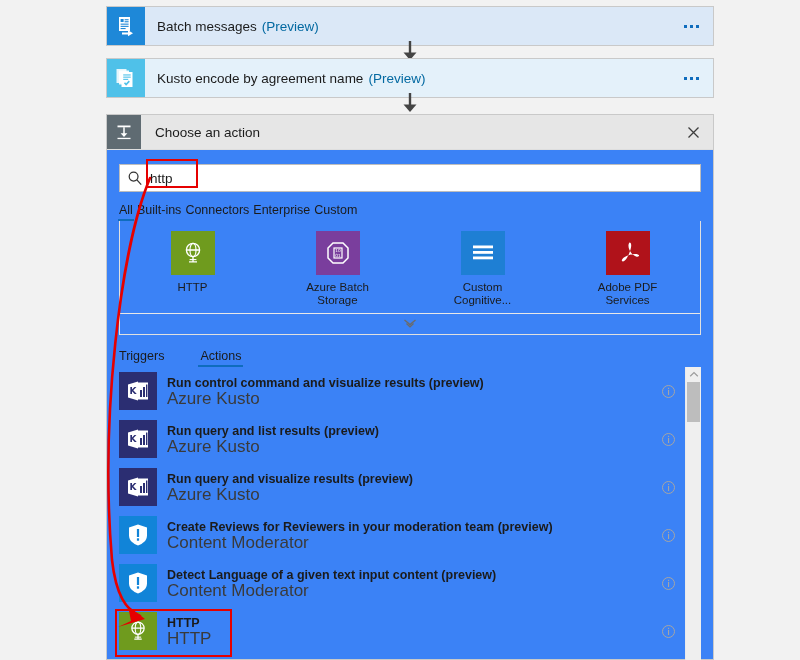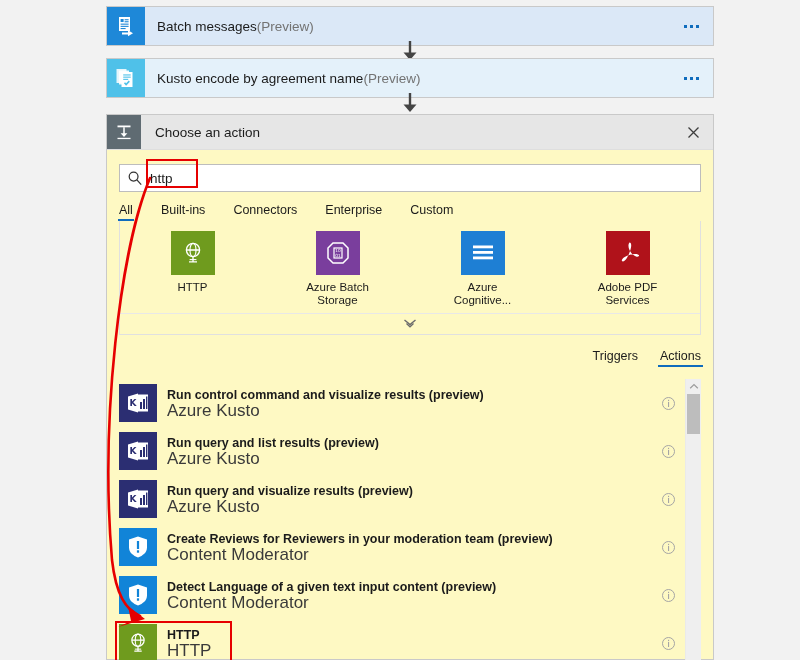--- a/index.html
+++ b/index.html
@@ -49,21 +49,22 @@
   .wf-title {
     flex: 1 1 auto;
     display: flex;
     align-items: center;
     padding-left: 12px;
     font-size: 13.5px;
     color: #1b1b1b;
     white-space: nowrap;
   }
   .wf-title .preview {
-    color: #737373;
+    color: #0369a1;
+    margin-left: 5px;
   }
   .wf-ellipsis {
     flex: 0 0 44px;
     display: flex;
     align-items: center;
     justify-content: center;
     gap: 3px;
   }
   .wf-ellipsis i {
     display: block;
@@ -82,21 +83,21 @@
   .wf-arrow.a1 { top: 40px; }
   .wf-arrow.a2 { top: 92px; }
 
   
   .panel {
     position: absolute;
     left: 106px;
     top: 114px;
     width: 608px;
     height: 546px;
-    background: #fef9c3;
+    background: #3b82f6;
     border: 1px solid #c9c9c9;
     box-sizing: border-box;
   }
   .panel-header {
     height: 34px;
     background: #e6e6e6;
     display: flex;
     align-items: stretch;
     border-bottom: 1px solid #dedede;
   }
@@ -167,21 +168,21 @@
     height: 25px;
     border: 2px solid #e60000;
     pointer-events: none;
   }
 
   
   .cat-tabs {
     margin: 7px 12px 0 12px;
     display: flex;
     align-items: flex-end;
-    gap: 28px;
+    gap: 4px;
     height: 22px;
   }
   .cat-tab {
     font-size: 12.5px;
     color: #1b1b1b;
     padding-bottom: 4px;
     position: relative;
     white-space: nowrap;
   }
   .cat-tab.active::after {
@@ -232,27 +233,26 @@
     border-top: 1px solid #e8e8e8;
     height: 20px;
     display: flex;
     align-items: center;
     justify-content: center;
     color: #6b6b6b;
   }
 
   
   .ta-tabs {
-    margin: 10px 12px 12px 12px;
-    display: flex;
-    gap: 22px;
+    margin: 10px 12px 0 12px;
+    display: flex;
+    gap: 36px;
     align-items: flex-end;
     height: 22px;
     border-bottom: none;
-    justify-content: flex-end;
   }
   .ta-tab {
     font-size: 12.5px;
     color: #1b1b1b;
     padding-bottom: 4px;
     position: relative;
   }
   .ta-tab.active::after {
     content: "";
     position: absolute;
@@ -492,21 +492,21 @@
         </div>
 
         <div class="grid-cell">
           <div class="tile" style="background:#1e7fd4">
             <svg width="28" height="28" viewBox="0 0 28 28" aria-hidden="true">
               <rect x="4" y="6.5" width="20" height="2.8" fill="#fff"></rect>
               <rect x="4" y="12" width="20" height="2.8" fill="#fff"></rect>
               <rect x="4" y="17.5" width="20" height="2.8" fill="#fff"></rect>
             </svg>
           </div>
-          <div class="tile-label">Azure Cognitive...</div>
+          <div class="tile-label">Custom Cognitive...</div>
         </div>
 
 
         <div class="grid-cell">
           <div class="tile" style="background:#b0121a">
             <svg width="28" height="28" viewBox="0 0 28 28" aria-hidden="true">
               <path d="M15.5 3.5 c1.6 0 1.9 2.2 1.6 4.2 c-0.5 3.4 -2.2 8.2 -4.2 11.2 c-1.6 2.4 -3.4 4 -4.6 3.4 c-1.1 -0.6 -0.3 -2.4 2 -4 c2.6 -1.8 7.2 -3.3 10.6 -3.3 c2.4 0 4.2 0.5 4.2 1.6 c0 1.1 -1.6 1.4 -3.1 0.9 c-2.3 -0.8 -5 -3.4 -6.4 -6.3 c-1.2 -2.5 -1.5 -5 -0.7 -6.6 c0.2 -0.6 0.5 -1.1 0.6 -1.1 z" fill="#fff"></path>
             </svg>
           </div>
           <div class="tile-label">Adobe PDF Services</div>

